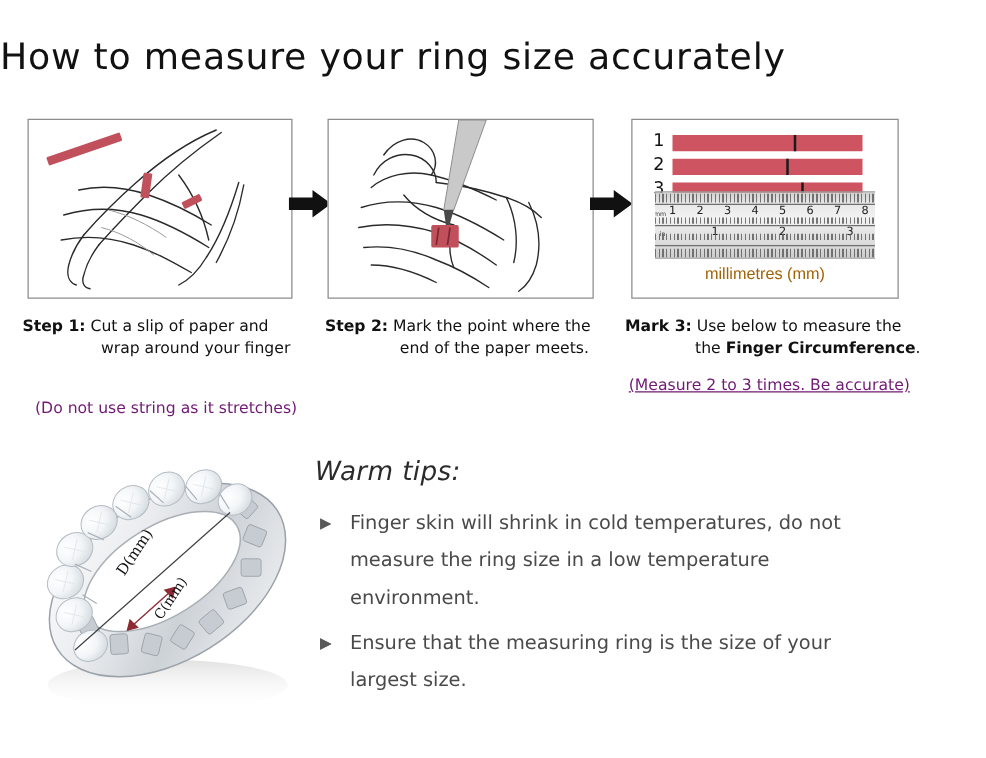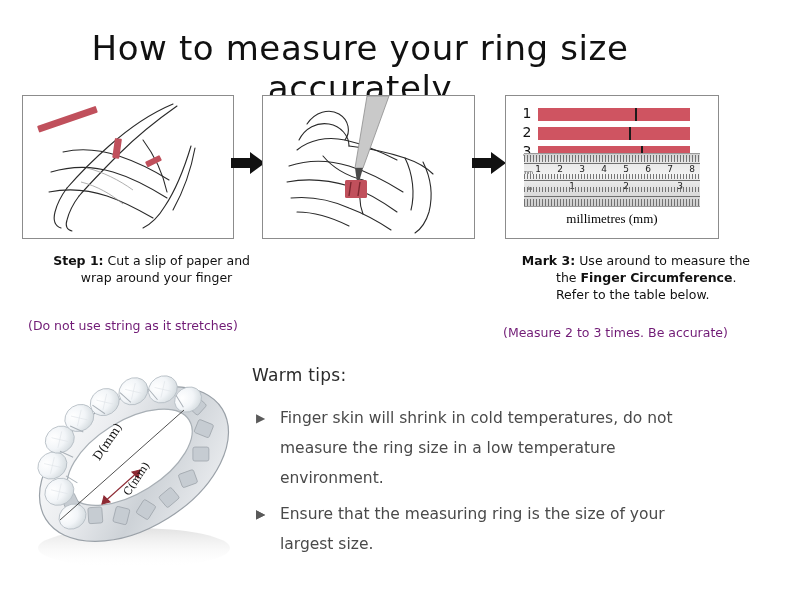--- a/index.html
+++ b/index.html
@@ -19,23 +19,22 @@
     position: absolute;
     inset: 0;
   }
 
   
   .title {
     position: absolute;
     left: 0;
     top: 28px;
     width: 720px;
-    text-align: center;
-    font-family: "DejaVu Sans", sans-serif;
-    font-size: 34px;
+    font-family: "DejaVu Sans", sans-serif;
+    font-size: 29px;
     letter-spacing: 0.6px;
     color: #111111;
     font-weight: 400;
   }
 
   
   .panel {
     position: absolute;
     border: 1px solid #8c8c8c;
     background: #ffffff;
@@ -59,33 +58,33 @@
     position: absolute;
     font-size: 12.5px;
     line-height: 17px;
     color: #111;
     font-family: "DejaVu Sans", sans-serif;
   }
   .caption b { font-weight: bold; }
   #cap-1 { left: 18px;  top: 252px; width: 232px; }
   #cap-2 { left: 260px; top: 252px; width: 226px; }
   #cap-3 { left: 500px; top: 252px; width: 250px; }
-  .cap-line-1 { display: block; text-align: right; }
+  .cap-line-1 { display: block; }
   .cap-line-2 { display: block; padding-left: 45px; text-align: center; }
   .cap-line-2b { display: block; padding-left: 56px; }
   .cap-line-3b { display: block; padding-left: 56px; }
 
   .note {
     position: absolute;
     font-size: 12.5px;
     color: #701a75;
     font-family: "DejaVu Sans", sans-serif;
   }
   #note-1 { left: 28px;  top: 318px; }
-  #note-3 { left: 503px; top: 325px; }
+  #note-3 { left: 503px; top: 300px; text-decoration: underline; }
 
   
   .strip-row {
     position: absolute;
     height: 13px;
   }
   .strip-num {
     position: absolute;
     left: 0;
     top: -3px;
@@ -154,33 +153,34 @@
     position: absolute;
     font-size: 5px;
     color: #333;
     font-family: "DejaVu Sans", sans-serif;
   }
   .mm-label {
     position: absolute;
     left: 0; top: 115px; width: 212px;
     text-align: center;
     font-size: 13px;
-    font-family: Liberation Serif, serif;
-    color: #000000;
+    font-family: Liberation Sans, sans-serif;
+    color: #a16207;
   }
 
   
   .tips-heading {
     position: absolute;
     left: 252px;
     top: 365px;
-    font-size: 17px;
+    font-size: 21px;
     color: #2b2b2b;
     font-family: "DejaVu Sans", sans-serif;
     letter-spacing: .3px;
+    font-style: italic;
   }
   .tips-list {
     position: absolute;
     left: 252px;
     top: 403px;
     width: 470px;
   }
   .tip {
     position: relative;
     padding-left: 28px;
@@ -358,25 +358,28 @@
     </div>
 
     <div class="mm-label">millimetres (mm)</div>
   </div>
 
   <div class="caption" id="cap-1">
     <span class="cap-line-1"><b>Step 1:</b>&nbsp;<span>Cut a slip of paper and</span></span>
     <span class="cap-line-2">wrap around your finger</span>
   </div>
 
+  <div class="caption" id="cap-2">
+    <span class="cap-line-1"><b>Step 2:</b>&nbsp;<span>Mark the point where the</span></span>
+    <span class="cap-line-2">end of the paper meets.</span>
+  </div>
 
   <div class="caption" id="cap-3">
-    <span class="cap-line-1"><b>Mark 3:</b>&nbsp;<span>Use around to measure the</span></span>
+    <span class="cap-line-1"><b>Mark 3:</b>&nbsp;<span>Use below to measure the</span></span>
     <span class="cap-line-2b"><span>the </span><b>Finger Circumference</b><span>.</span></span>
-    <span class="cap-line-3b">Refer to the table below.</span>
   </div>
 
   <div class="note" id="note-1">(Do not use string as it stretches)</div>
   <div class="note" id="note-3">(Measure 2 to 3 times. Be accurate)</div>
 
   <div id="ring-figure">
     <svg viewBox="0 0 235 236" width="235" height="236">
       <defs>
         <linearGradient id="metalGrad" x1="0" y1="0" x2="1" y2="1">
           <stop offset="0%" stop-color="#ffffff"></stop>

